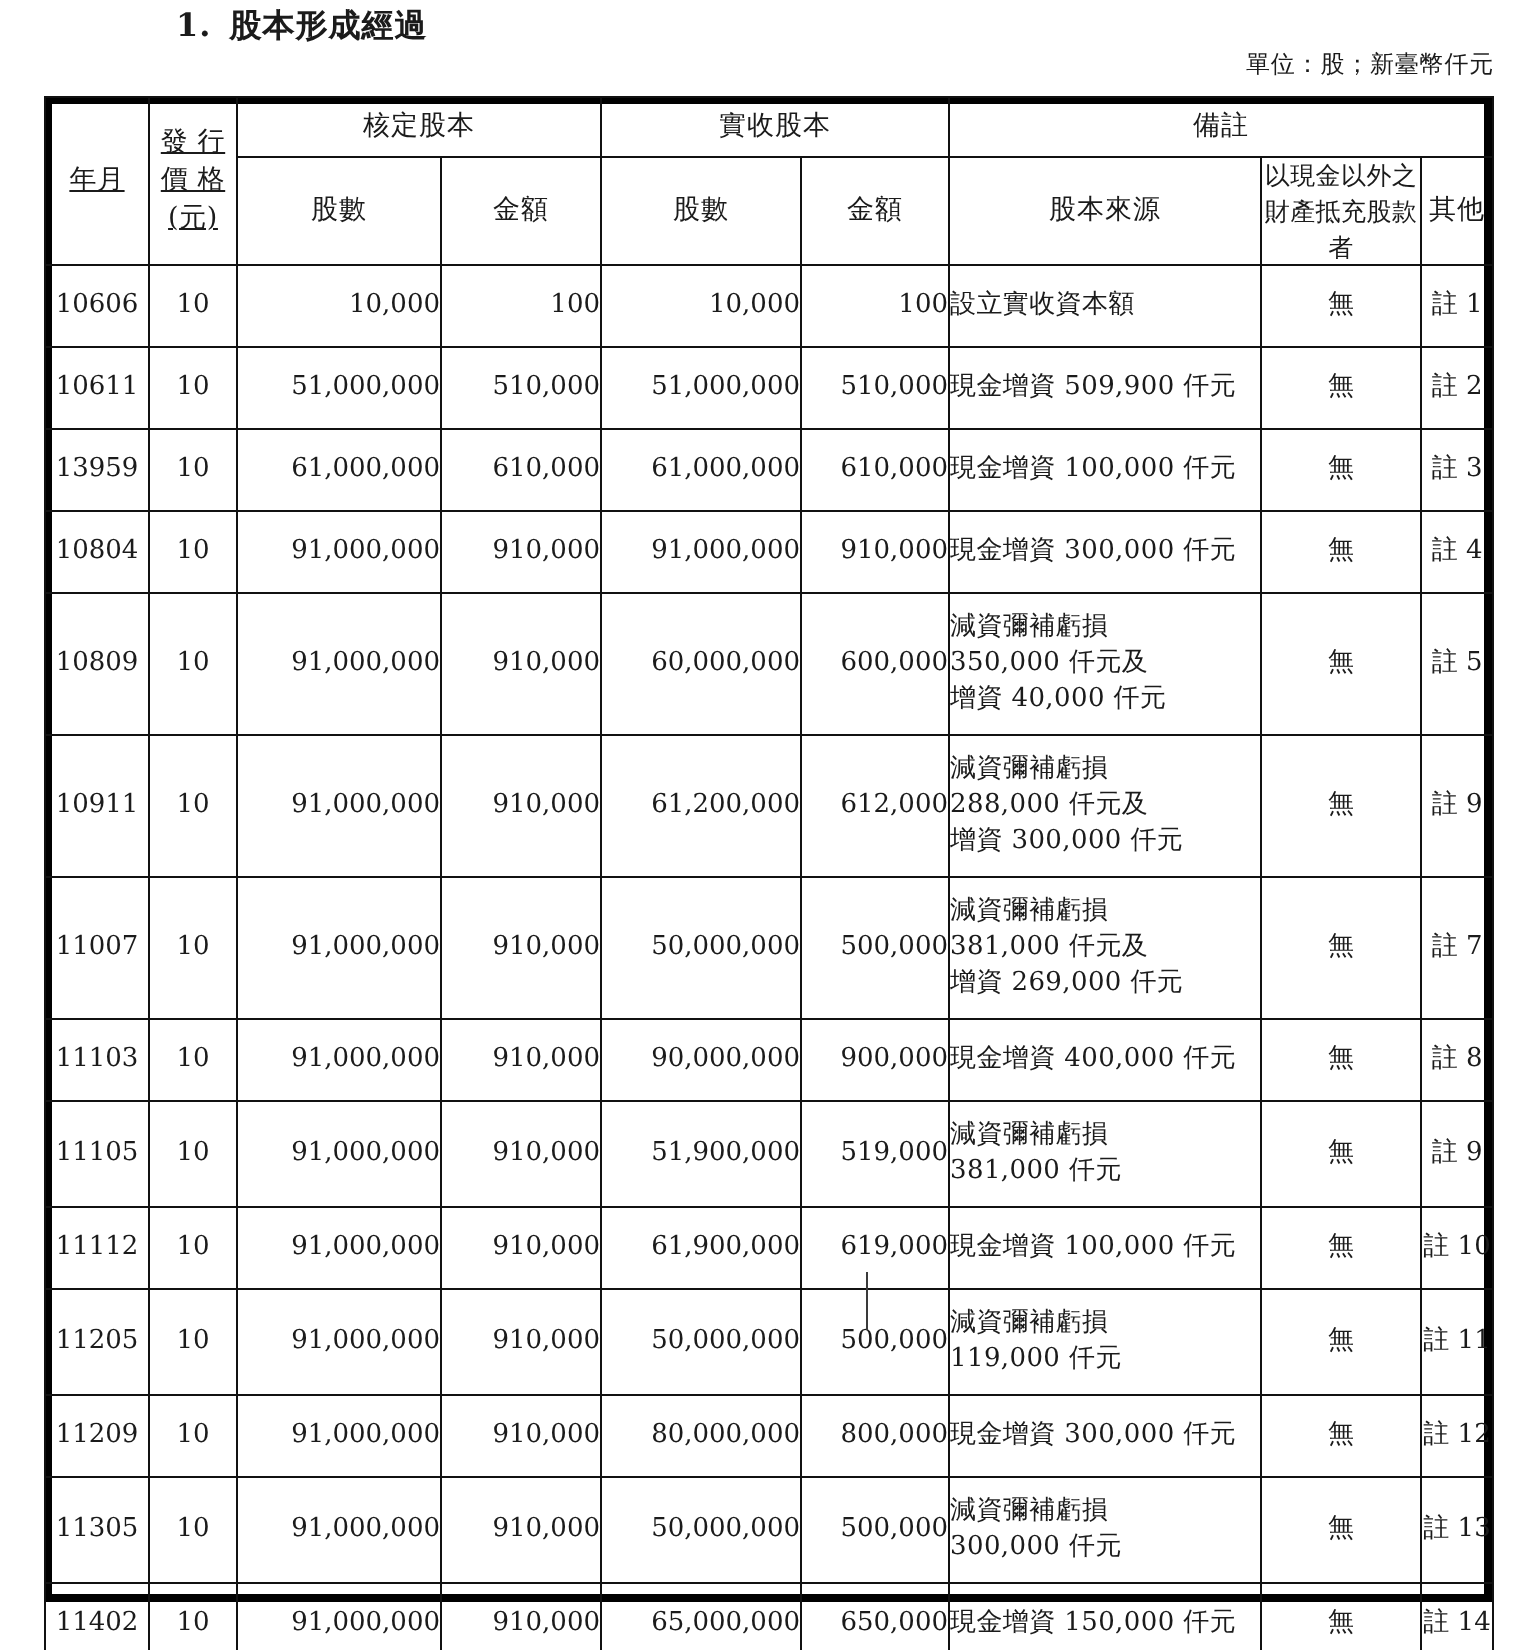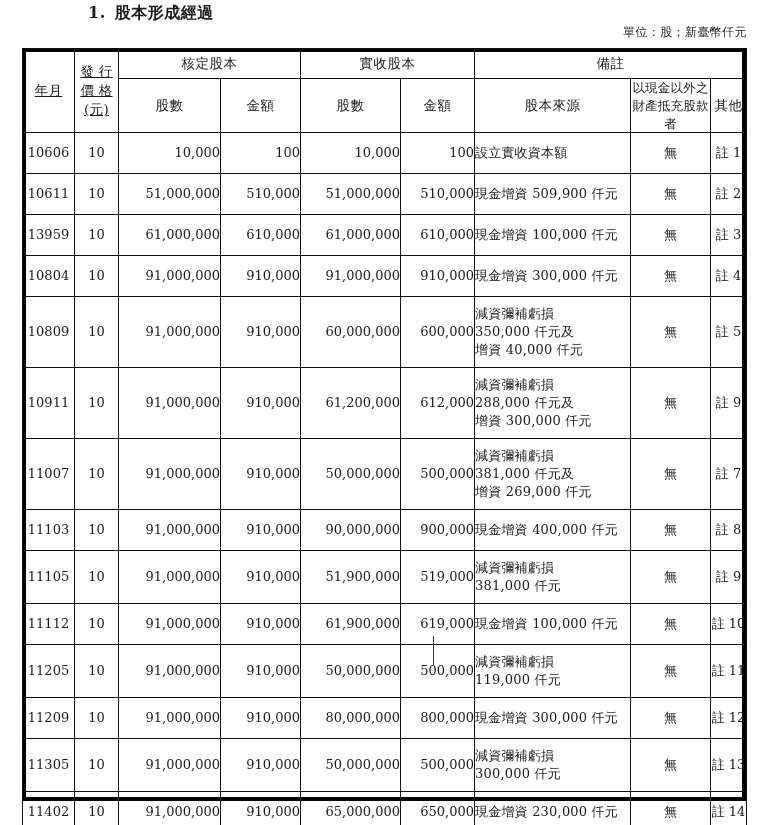--- a/index.html
+++ b/index.html
@@ -373,21 +373,21 @@
       </tr>
       <tr>
         <td class="c-ym">11402</td>
         <td class="c-px">10</td>
         <td class="c-num">91,000,000</td>
         <td class="c-num">910,000</td>
         <td class="c-num">65,000,000</td>
         <td class="c-num">650,000</td>
         <td class="c-src">
           <div class="src-lines">
-            <span>現金增資 230,000 仟元</span>
+            <span>現金增資 150,000 仟元</span>
           </div>
         </td>
         <td class="c-none">無</td>
         <td class="c-oth">註 14</td>
       </tr>
     </tbody>
 </table>
 
 <div class="caret"></div>
 

